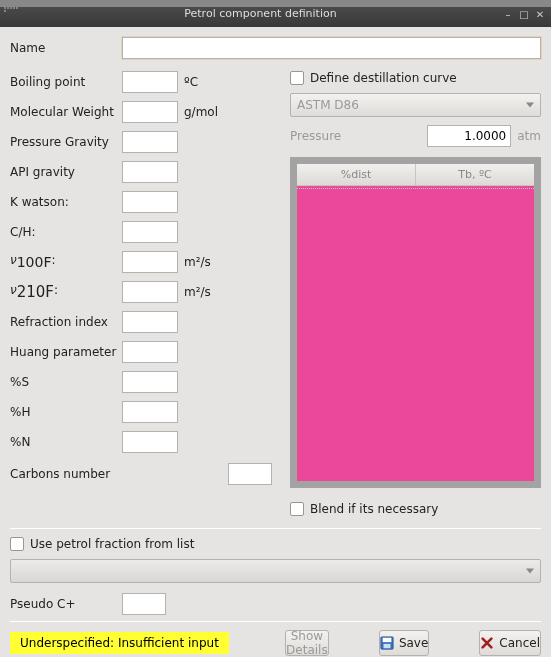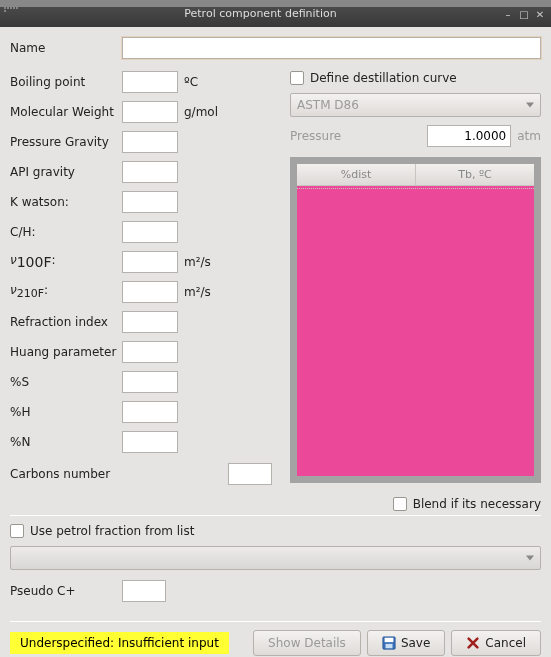--- a/index.html
+++ b/index.html
@@ -145,28 +145,29 @@
     padding: 4px 10px;
     font-size: 12px;
     flex-shrink: 0;
   }
   .footer-spacer { flex: 1; }
   .btn {
     height: 26px;
     border: 1px solid #b5b1ac;
     background: linear-gradient(to bottom, #f4f2f0, #dedbd8);
     border-radius: 3px;
-    padding: 0 14px;
+    padding: 0 0;
     display: inline-flex; align-items: center; gap: 5px;
     font-family: inherit; font-size: 12px; color: #222;
     cursor: pointer;
+    margin-left: 44px;
   }
   .btn.disabled { color: #9a9a9a; cursor: default; }
   .icon { width: 14px; height: 14px; display: inline-block; }
-  .pseudo-row { display:flex; align-items:center; margin-bottom:15px; }
+  .pseudo-row { display:flex; align-items:center; margin-bottom:2px; }
 </style>
 </head>
 <body>
 
 <div class="titlebar">
   <span class="dots">
     <span></span>
       <span></span>
       <span></span>
       <span></span>
@@ -223,21 +224,21 @@
         <input type="text" class="field-input" value="" style="">
       </div>
 
       <div class="field-row">
         <span class="label left-label"><span style="font-style:italic">ν</span><sub style="font-size:14px">100F</sub>:</span>
         <input type="text" class="field-input" value="" style="">
         <span class="unit">m²/s</span>
       </div>
 
       <div class="field-row">
-        <span class="label left-label"><span style="font-style:italic">ν</span><sub style="font-size:11px">210F</sub>:</span>
+        <span class="label left-label"><span style="font-style:italic">ν</span><sub style="font-size:15px">210F</sub>:</span>
         <input type="text" class="field-input" value="" style="">
         <span class="unit">m²/s</span>
       </div>
 
       <div class="field-row">
         <span class="label left-label">Refraction index</span>
         <input type="text" class="field-input" value="" style="">
       </div>
 
       <div class="field-row">
@@ -285,21 +286,21 @@
       </div>
 
       <div class="grid">
         <div class="grid-head">
           <div class="gh">%dist</div>
           <div class="gh">Tb, ºC</div>
         </div>
         <div class="grid-body"></div>
       </div>
 
-      <div class="check-row" style="margin-top:14px; margin-bottom:0;justify-content:flex-end;">
+      <div class="check-row" style="margin-top:14px; margin-bottom:8px;">
         <span class="chk"></span>
         <span class="label">Blend if its necessary</span>
       </div>
     </div>
   </div>
 
   <div class="hr"></div>
 
   <div class="check-row">
     <span class="chk"></span>

